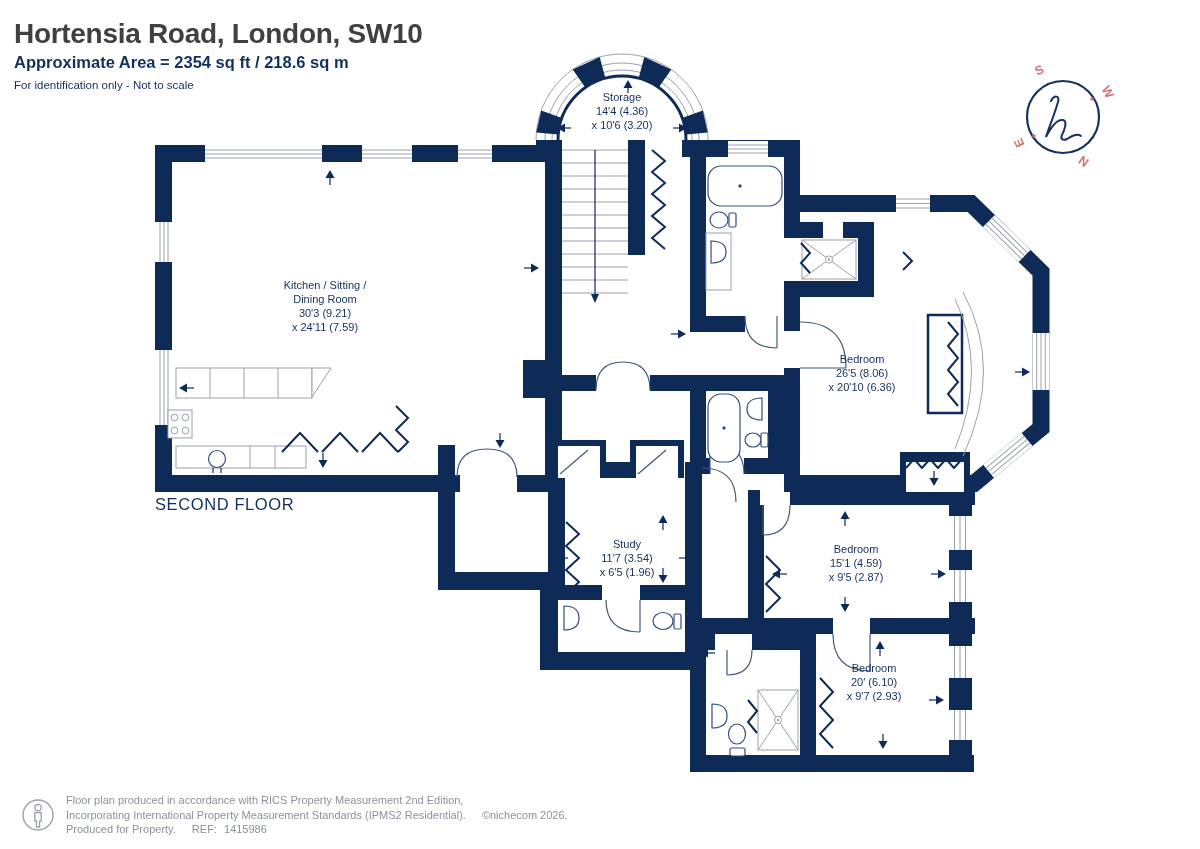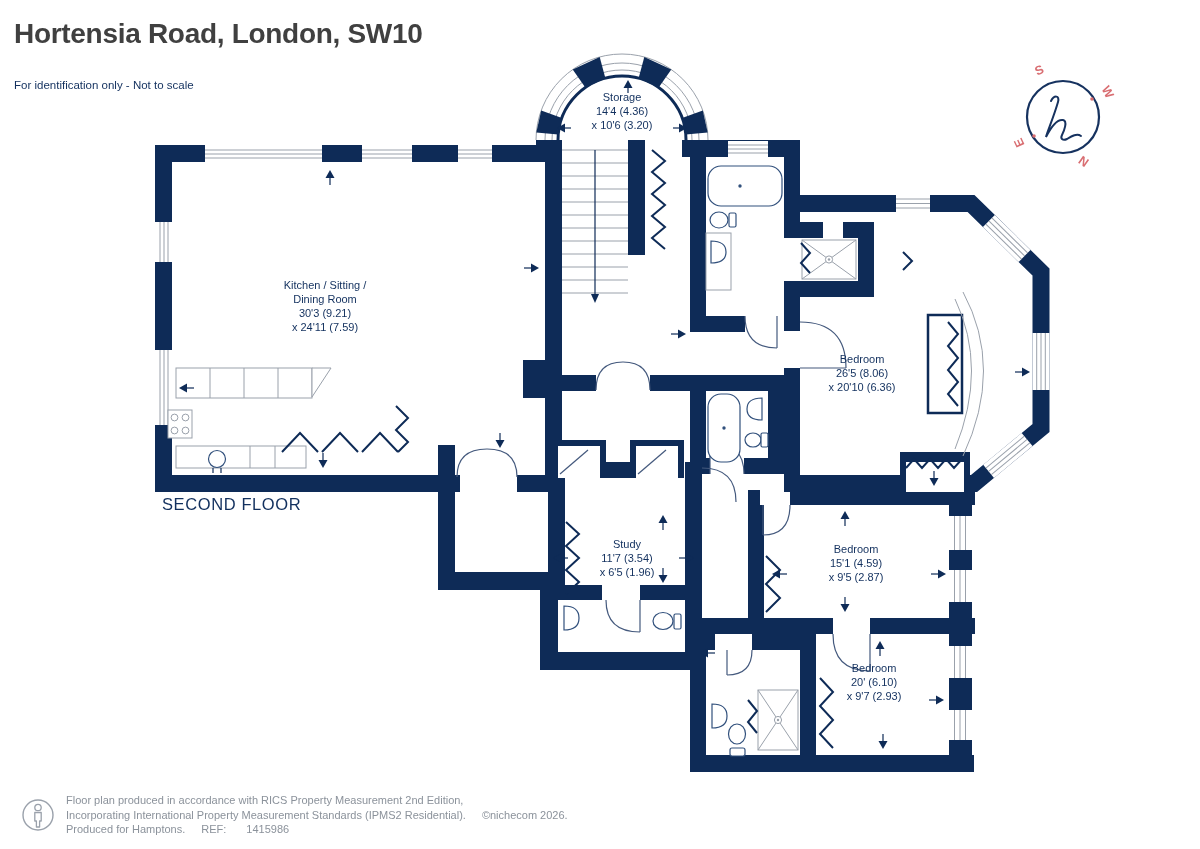--- a/index.html
+++ b/index.html
@@ -2,47 +2,48 @@
 <html><head>
 <meta charset="utf-8">
 <style>
   html,body{margin:0;padding:0;background:#fff;}
   #page{position:relative;width:1200px;height:849px;background:#fff;overflow:hidden;
         font-family:"Liberation Sans",sans-serif;}
   .hdr-title{position:absolute;left:14px;top:18px;font-size:28px;font-weight:700;
              letter-spacing:-0.3px;color:#404040;}
   .hdr-area{position:absolute;left:14px;top:53px;font-size:16.5px;font-weight:700;color:#12305e;}
   .hdr-note{position:absolute;left:14px;top:79px;font-size:11.5px;font-weight:400;color:#12305e;}
-  .floor-label{position:absolute;left:162px;top:495px;font-size:16.5px;letter-spacing:0.6px;
+  .floor-label{position:absolute;left:155px;top:495px;font-size:16.5px;letter-spacing:0.6px;
                color:#12305e;font-weight:400;}
   .footer{position:absolute;left:20px;top:793px;display:flex;align-items:center;}
   .footer-text{margin-left:10px;font-size:11px;line-height:14.5px;color:#8b929b;}
   .f-line{white-space:nowrap;}
   .f-gap{margin-left:16px;margin-top:17px;}
-  .f-gap-s{margin-left:20px;}
+  .f-gap-s{margin-left:7px;}
   svg{position:absolute;left:0;top:0;}
   text.room{font-size:11px;font-weight:500;fill:#12305e;text-anchor:middle;
             font-family:"Liberation Sans",sans-serif;}
   text.compass-letter{font-size:12.5px;font-weight:600;fill:#d96e72;text-anchor:middle;
             font-family:"Liberation Sans",sans-serif;}
   .wall{fill:#0e2b57;}
   .winline{stroke:#9aa1ab;stroke-width:1;}
   .fx{stroke:#31507c;stroke-width:1.2;fill:#fff;}
   .fxg{stroke:#9aa1ab;stroke-width:1;fill:#fff;}
   .door{stroke:#44597d;stroke-width:1.2;fill:none;}
   .zz{stroke:#0e2b57;stroke-width:2;fill:none;}
   .arrow{fill:#0e2b57;}
   .astem{stroke:#0e2b57;stroke-width:1.2;}
 </style>
 </head>
 <body>
 
 <div id="page">
 
   <div class="hdr-title">Hortensia Road, London, SW10</div>
+  <div class="hdr-area">Approximate Area = 2354 sq ft / 218.6 sq m</div>
   <div class="hdr-note">For identification only - Not to scale</div>
   <div class="floor-label">SECOND FLOOR</div>
 
   <svg width="1200" height="849" viewBox="0 0 1200 849">
 
     <g class="wall">
 
       <rect x="155" y="145" width="50" height="17"></rect>
         <rect x="322" y="145" width="40" height="17"></rect>
       <rect x="412" y="145" width="46" height="17"></rect>
@@ -436,18 +437,18 @@
       <circle cx="18" cy="18" r="15" fill="none" stroke="#9aa1ab" stroke-width="1.4"></circle>
       <circle cx="18" cy="10.5" r="3.2" fill="none" stroke="#9aa1ab" stroke-width="1.3"></circle>
       <path d="M14.8,15.5 L21.2,15.5 L21.2,24 L19.6,24 L19.6,30 L16.4,30 L16.4,24 L14.8,24 Z" fill="none" stroke="#9aa1ab" stroke-width="1.3" stroke-linejoin="round"></path>
     </svg>
     <div class="footer-text">
       <div class="f-line">Floor plan produced in accordance with RICS Property Measurement 2nd Edition,</div>
       <div class="f-line">
         <span>Incorporating International Property Measurement Standards (IPMS2 Residential).</span><span class="f-gap">©nichecom 2026.</span>
       </div>
       <div class="f-line">
-        <span>Produced for Hamptons.</span><span class="f-gap">REF:</span><span class="f-gap-s">1415986</span>
+        <span>Produced for Property.</span><span class="f-gap">REF:</span><span class="f-gap-s">1415986</span>
       </div>
     </div>
   </div>
 
 </div>
 
 </body></html>

